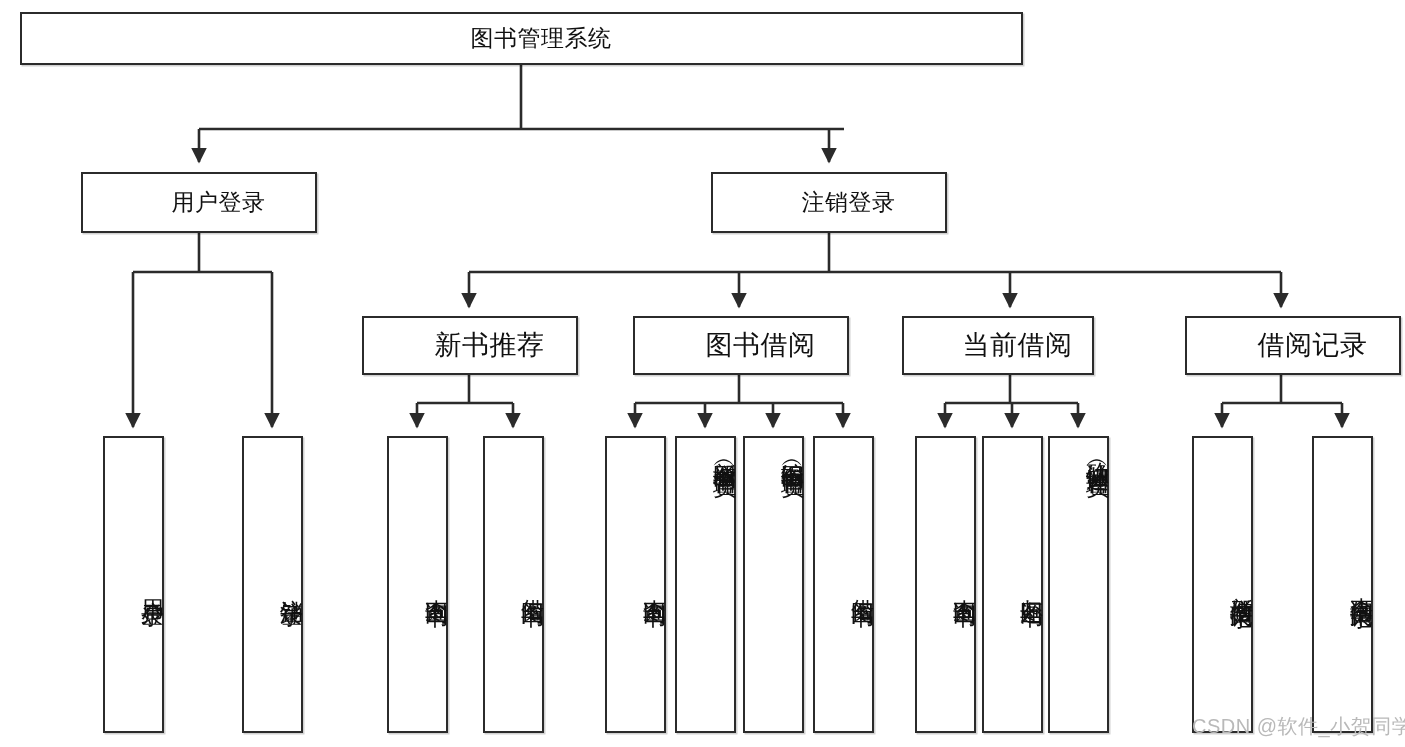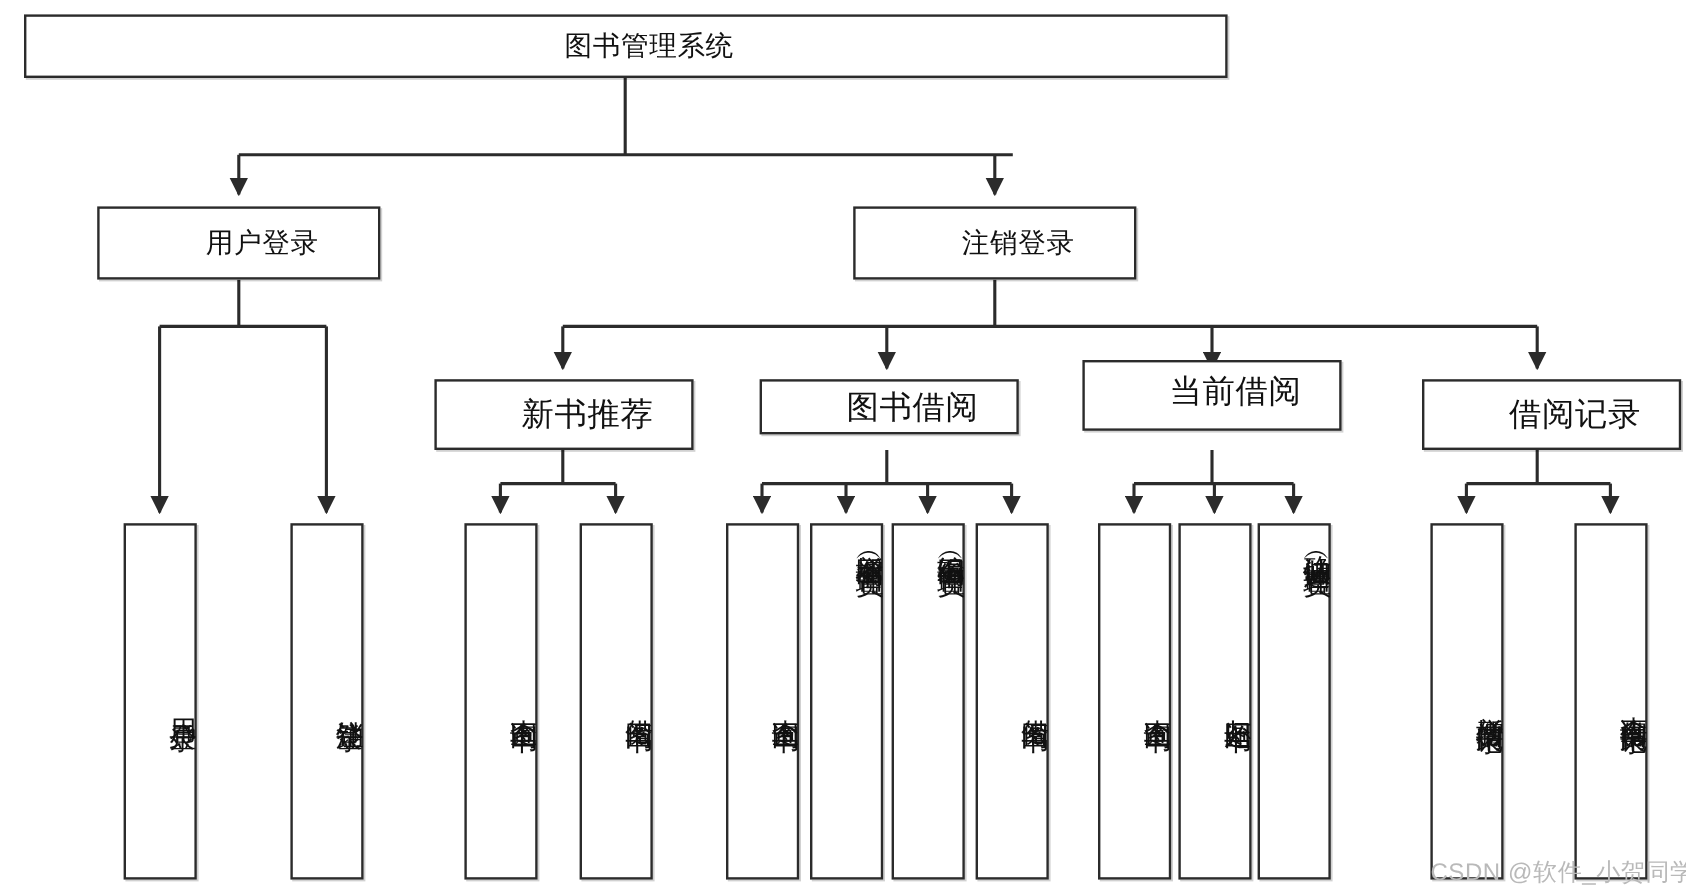--- a/index.html
+++ b/index.html
@@ -138,24 +138,24 @@
   <div class="node lvl2" style="left:81px; top:172px; width:236px; height:61px;">
     <span class="label">用户登录</span>
   </div>
   <div class="node lvl2" style="left:711px; top:172px; width:236px; height:61px;">
     <span class="label">注销登录</span>
   </div>
 
   <div class="node lvl3" style="left:362px; top:316px; width:216px; height:59px;">
     <span class="label">新书推荐</span>
   </div>
-  <div class="node lvl3" style="left:633px; top:316px; width:216px; height:46px;justify-content:center;">
+  <div class="node lvl3" style="left:633px; top:316px; width:216px; height:59px;justify-content:center;">
     <span class="label">图书借阅</span>
   </div>
-  <div class="node lvl3" style="left:902px; top:300px; width:216px; height:59px;font-family:Liberation Mono, monospace;">
+  <div class="node lvl3" style="left:902px; top:316px; width:192px; height:59px;">
     <span class="label">当前借阅</span>
   </div>
   <div class="node lvl3" style="left:1173px; top:316px; width:216px; height:59px;margin-left:12px;">
     <span class="label">借阅记录</span>
   </div>
 
   <div class="node vertical centered" style="left:103px; top:436px; width:61px; height:297px;">
     <span class="label">用户登录</span>
   </div>
   <div class="node vertical centered" style="left:242px; top:436px; width:61px; height:297px;">

